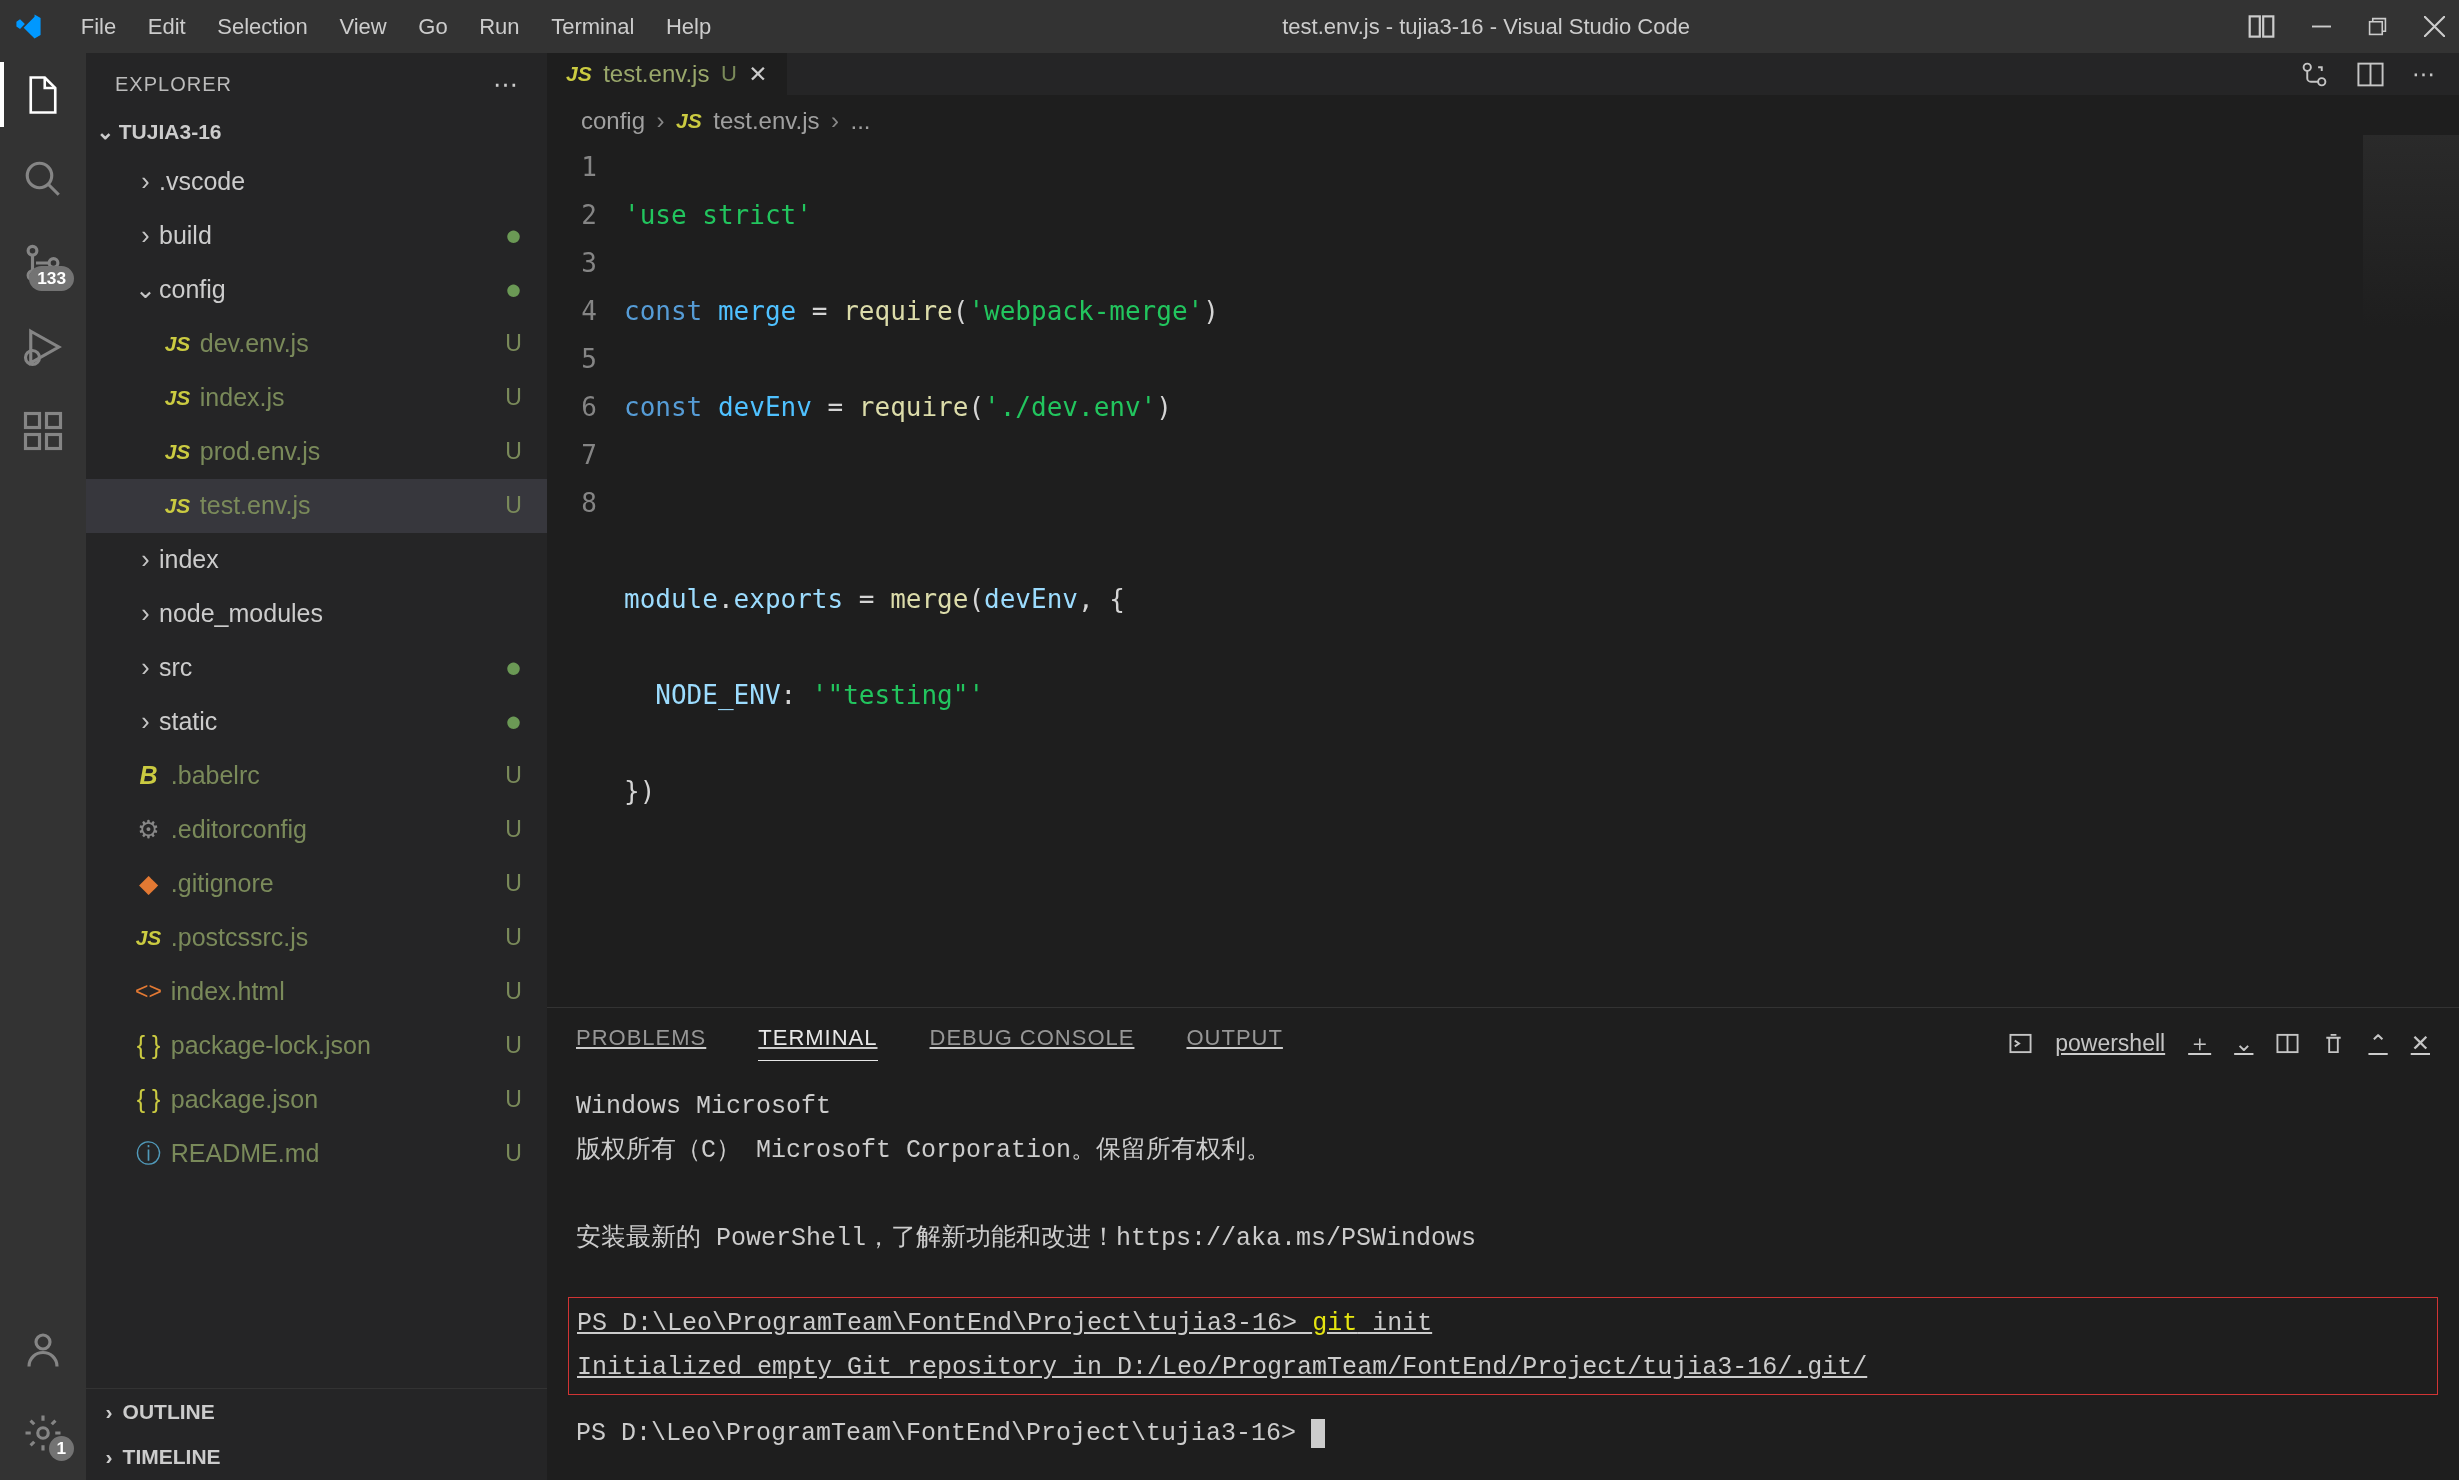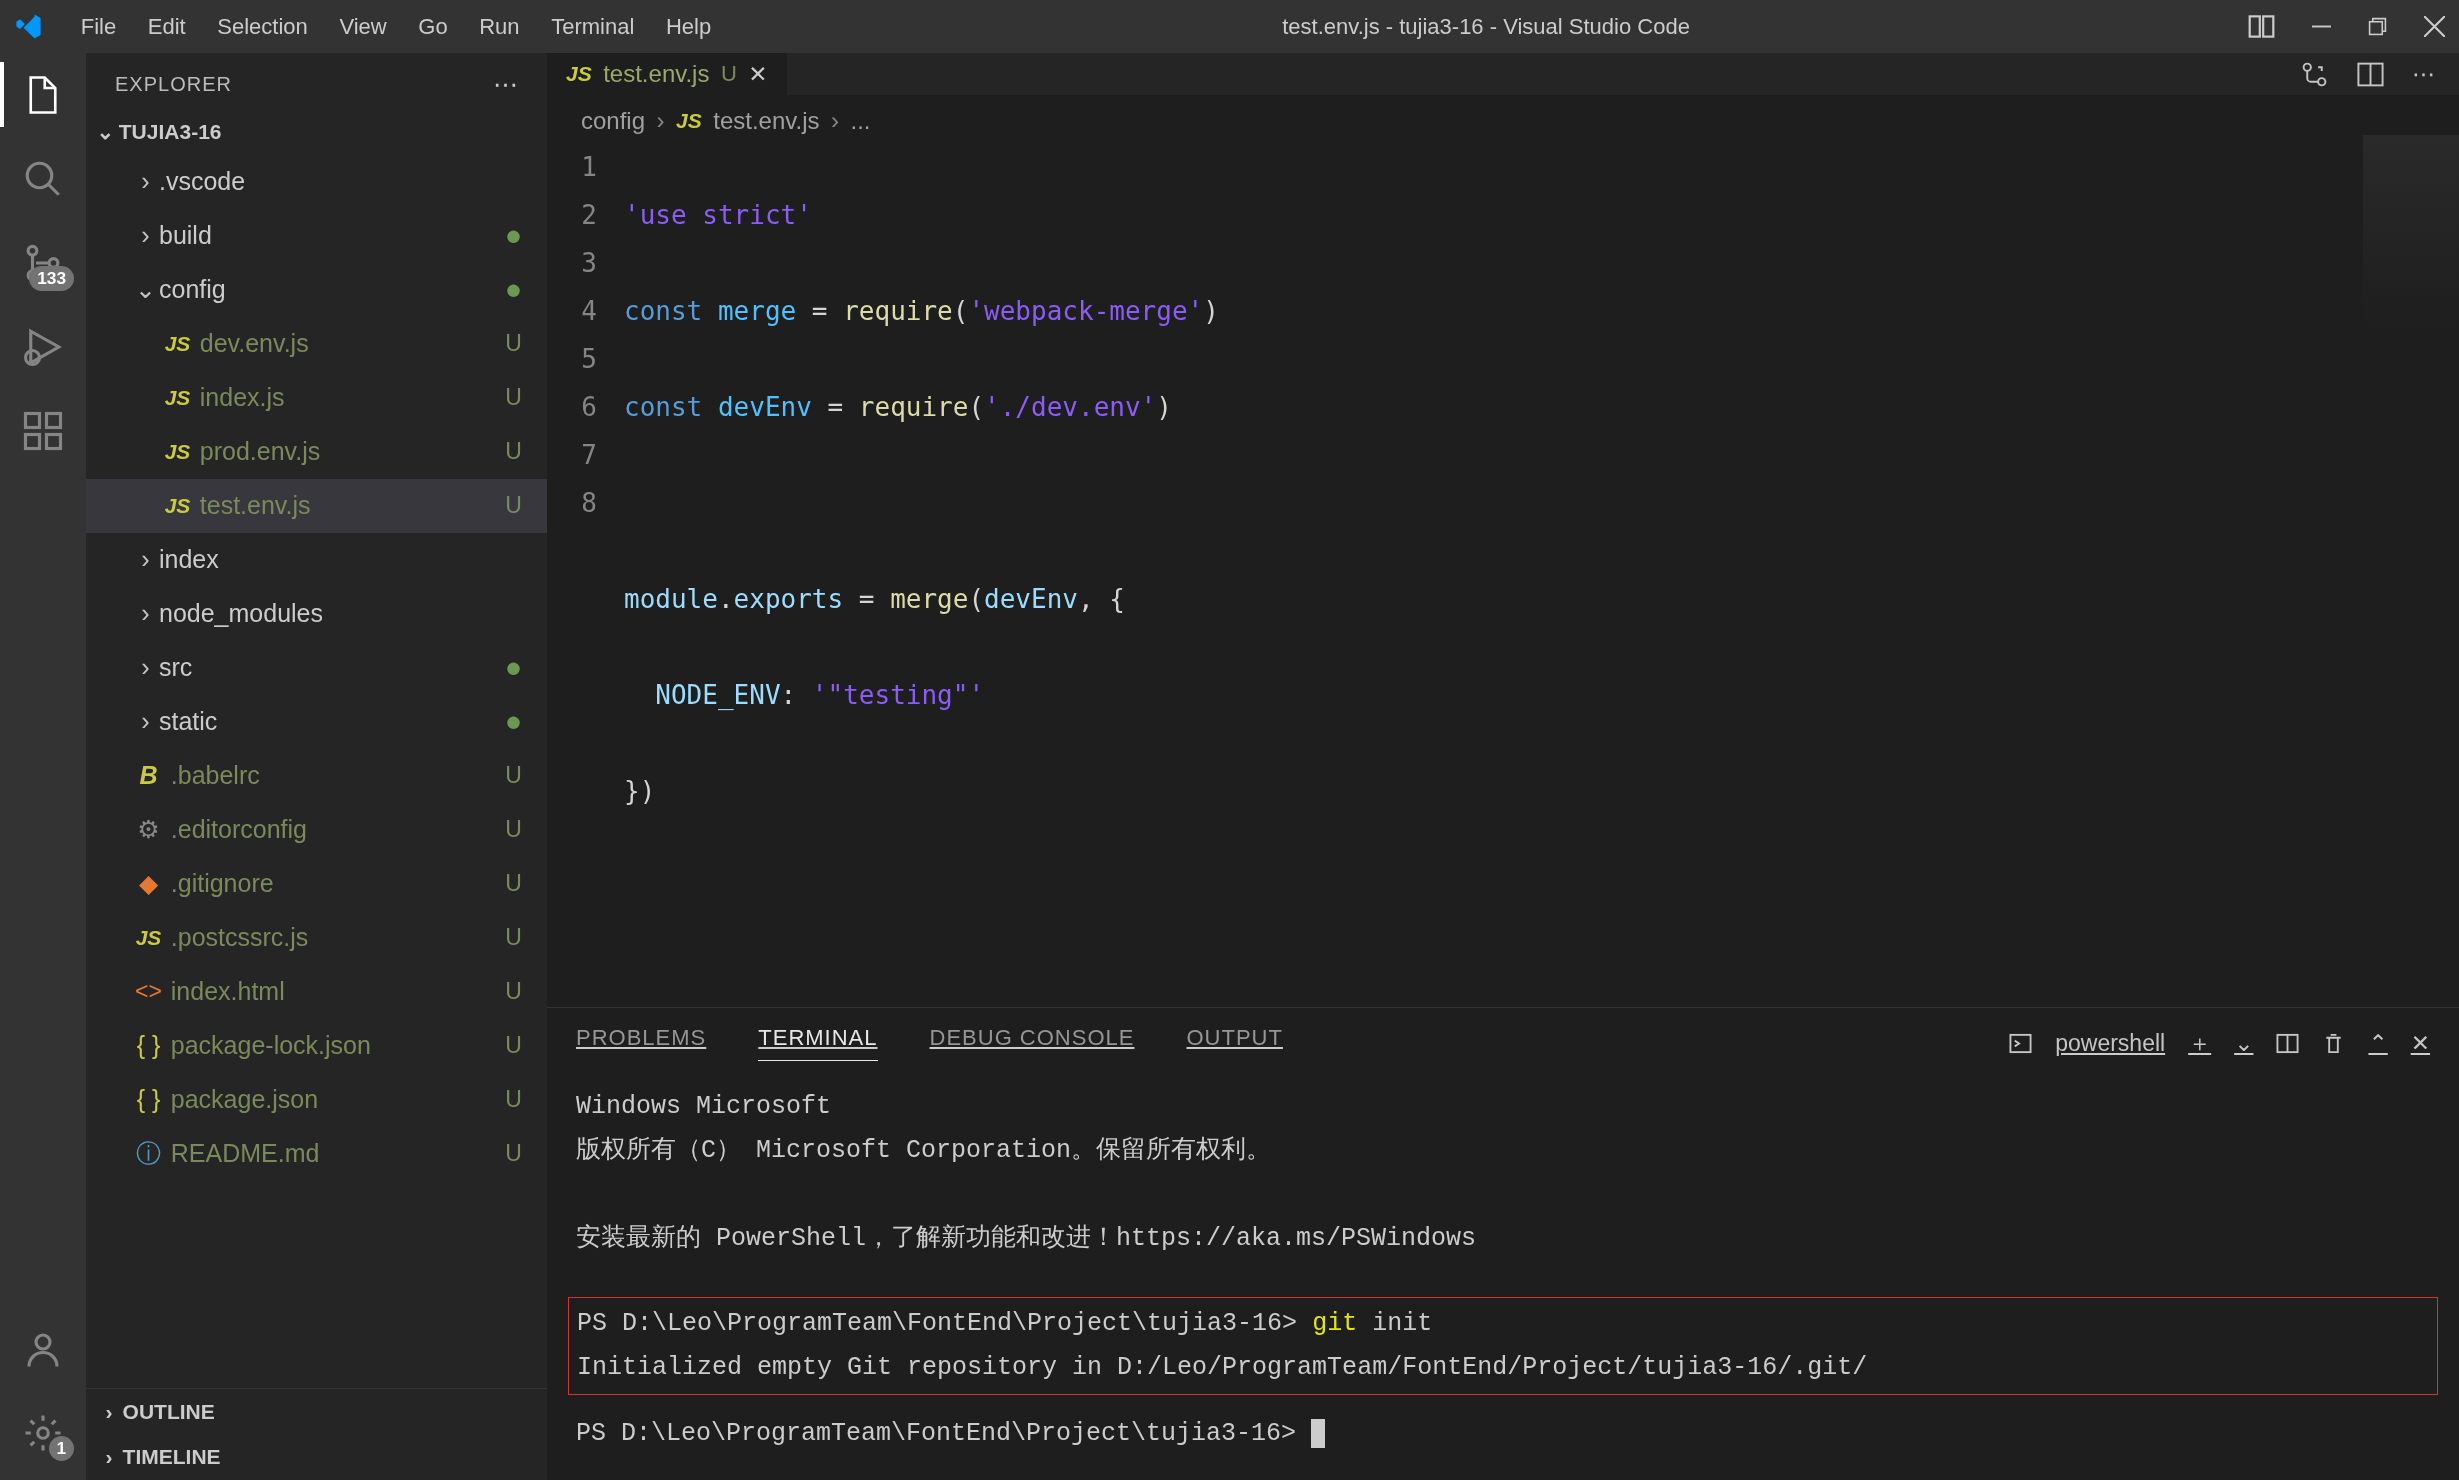--- a/index.html
+++ b/index.html
@@ -44,33 +44,33 @@
 .tab { display: flex; align-items: center; padding: 0 19px; gap: 11.5px; background: #1e1e1e; border-right: 1px solid #252526; cursor: pointer; }
 .tab .tab-name { color: #9aa86b; font-size: 24px; }
 .tab .tab-status { color: #7a8a5a; font-size: 22px; }
 .tab .tab-close { color: #cccccc; font-size: 23px; }
 .editor-actions { margin-left: auto; display:flex; align-items:center; gap: 27px; padding-right: 24px; color:#c5c5c5; }
 .breadcrumbs { padding: 11.5px 34px 0 34px; font-size: 24px; color: #a0a0a0; display: flex; align-items: center; gap: 11.5px; }
 .breadcrumbs .sep { color: #888; }
 .code-area { flex: 1; display: flex; position: relative; padding-top: 7.7px; }
 .gutter { width: 77px; text-align: right; padding-right: 27px; color: #858585; font-family: Consolas, monospace; font-size: 26px; line-height: 48px; }
 .code { flex: 1; font-family: Consolas, monospace; font-size: 26px; line-height: 48px; white-space: pre; color: #d4d4d4; }
-.tok-str { color: #8b5cf6; }
+.tok-str { color: #22c55e; }
 .tok-kw { color: #569cd6; }
 .tok-var { color: #4fc1ff; }
 .tok-fn { color: #dcdcaa; }
 .tok-prop { color: #9cdcfe; }
 .minimap { position: absolute; right: 0; top: 0; width: 96px; height: 192px; background: linear-gradient(#2a2a2a, #1e1e1e); }
 .panel { height: 540px; border-top: 1px solid #333; display: flex; flex-direction: column; background: #1e1e1e; }
 .panel-tabs { display: flex; align-items: center; padding: 17.3px 29px 0 29px; gap: 52px; text-decoration: underline; }
 .panel-tab { font-size: 22px; color: #969696; padding-bottom: 9.6px; cursor: pointer; letter-spacing: 1px; }
 .panel-tab.active { color: #e7e7e7; border-bottom: 1.9px solid #e7e7e7; }
 .panel-right { margin-left: auto; display: flex; align-items: center; gap: 23px; color: #c5c5c5; font-size: 23px; }
 .terminal { flex: 1; padding: 24px 29px; font-family: Consolas, "Courier New", monospace; font-size: 25px; line-height: 44px; color: #cccccc; position: relative; }
-.term-highlight { border: 1.9px solid #d13434; padding: 3.8px 7.7px; margin: 17px -7.7px; }
+.term-highlight { border: 1.9px solid #d13434; padding: 3.8px 7.7px; margin: 17px -7.7px; text-decoration: underline; }
 .term-yellow { color: #e5e510; }
 .term-link { color: #cccccc; }
 .cursor { display: inline-block; width: 13.4px; height: 29px; background: #cccccc; vertical-align: middle; }
 svg { display: block; }
 </style>
 </head>
 <body>
 
 <div class="titlebar">
   <span class="logo">

